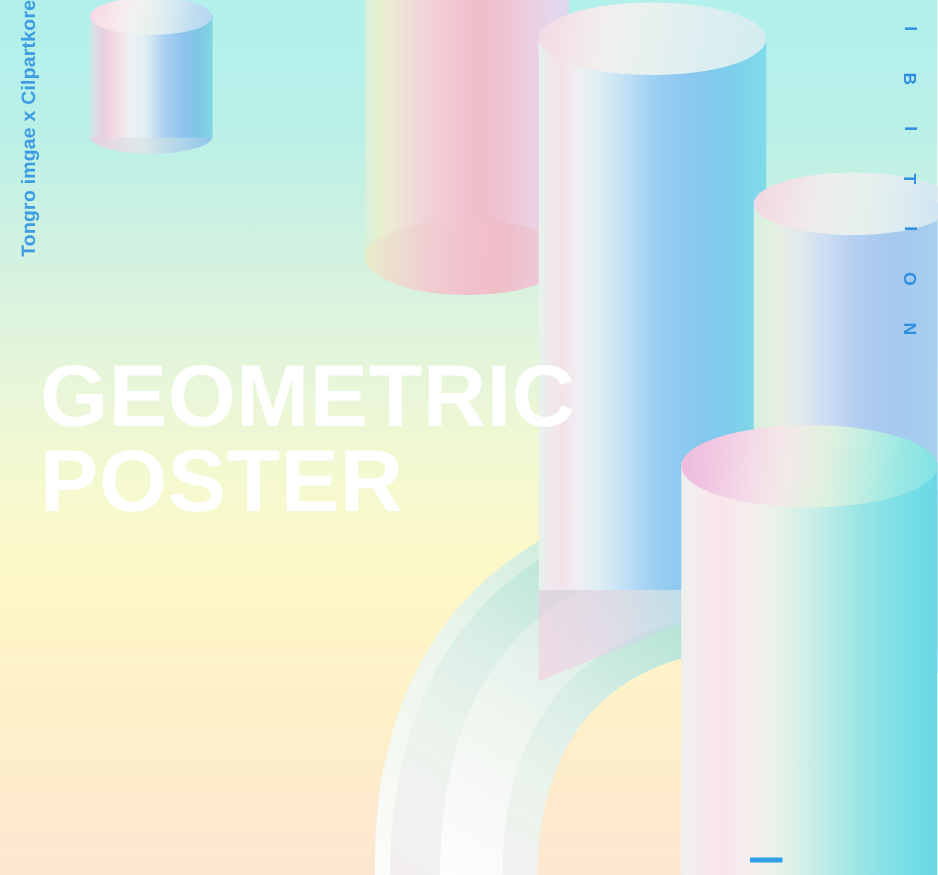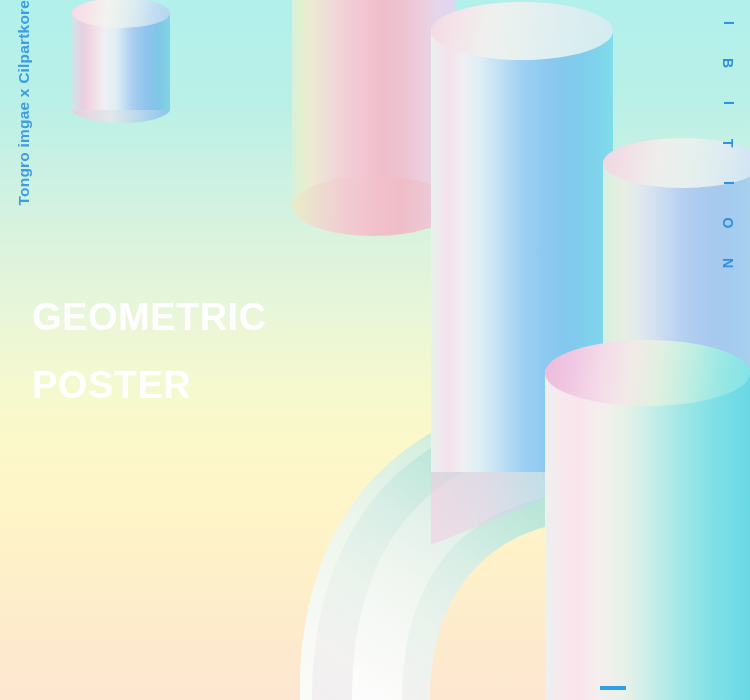--- a/index.html
+++ b/index.html
@@ -125,21 +125,21 @@
       #e0f0e0 56%, #bfeee2 70%, #9ae8e4 84%, #80e2e6 100%);
   }
   #tube-svg { position: absolute; left: 0; top: 0; }
 
   
   #title {
     position: absolute;
     left: 32px;
     top: 283px;
     color: #ffffff;
-    font-size: 38px;
+    font-size: 70px;
     font-weight: 700;
     line-height: 68px;
     letter-spacing: 0.5px;
     white-space: pre-line;
   }
   #credit {
     position: absolute;
     left: -86px;
     top: 92px;
     width: 220px;

